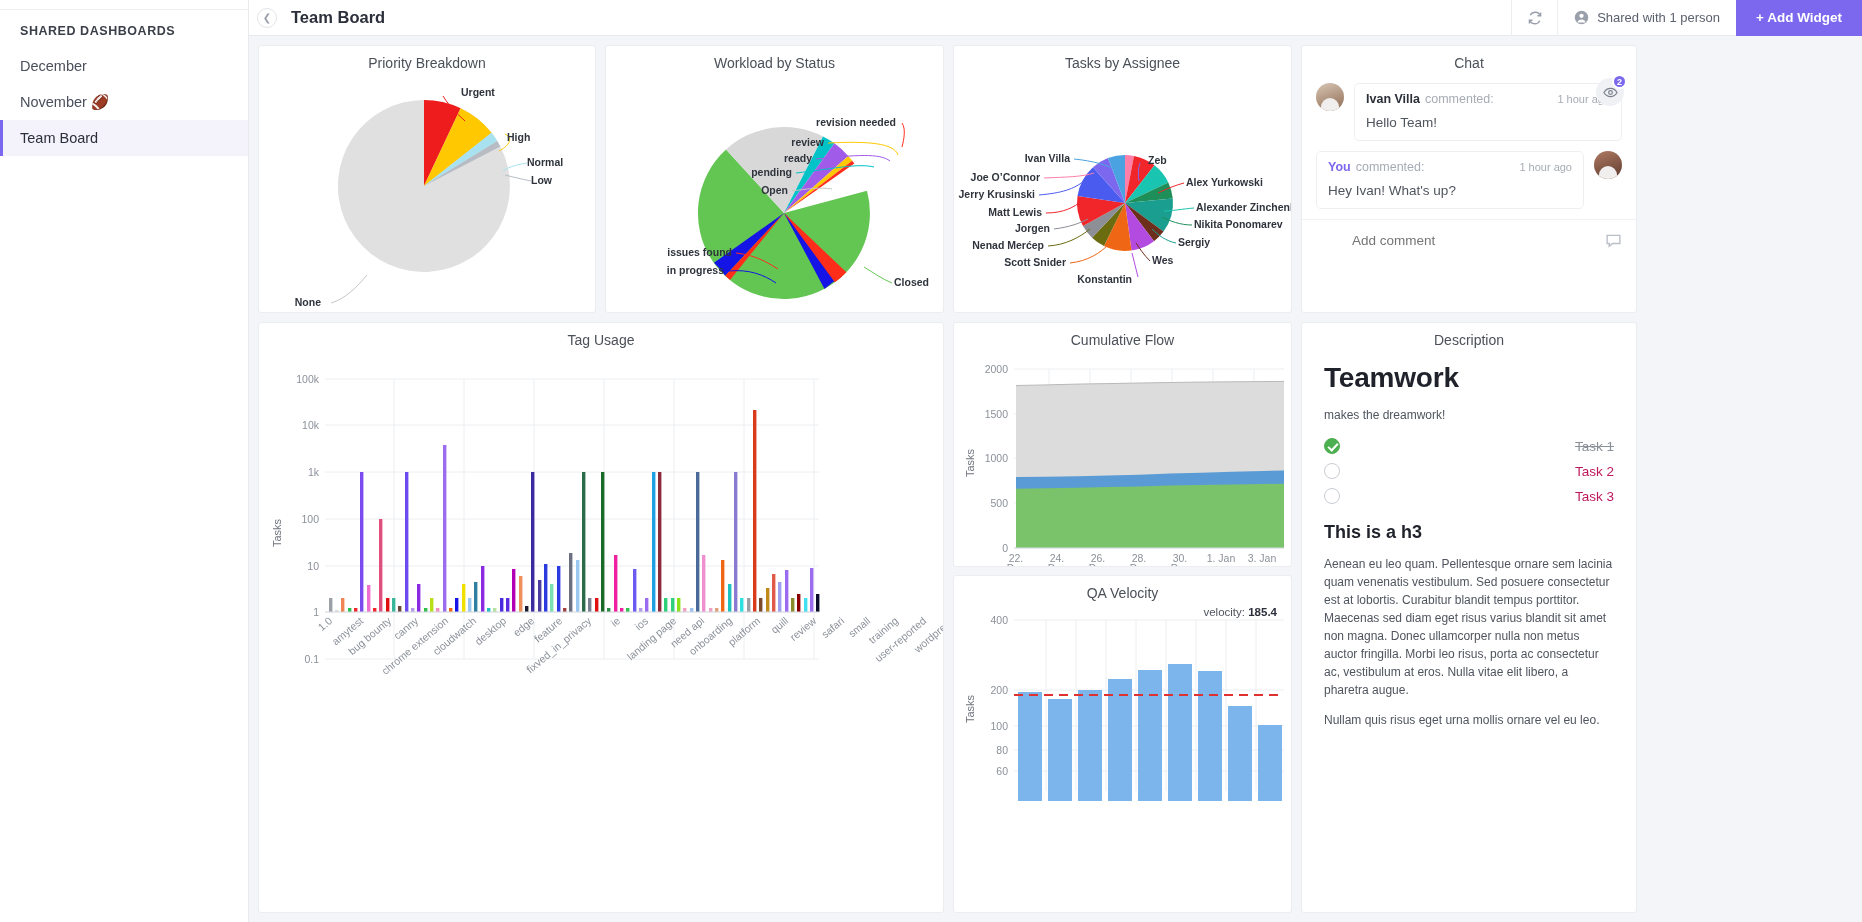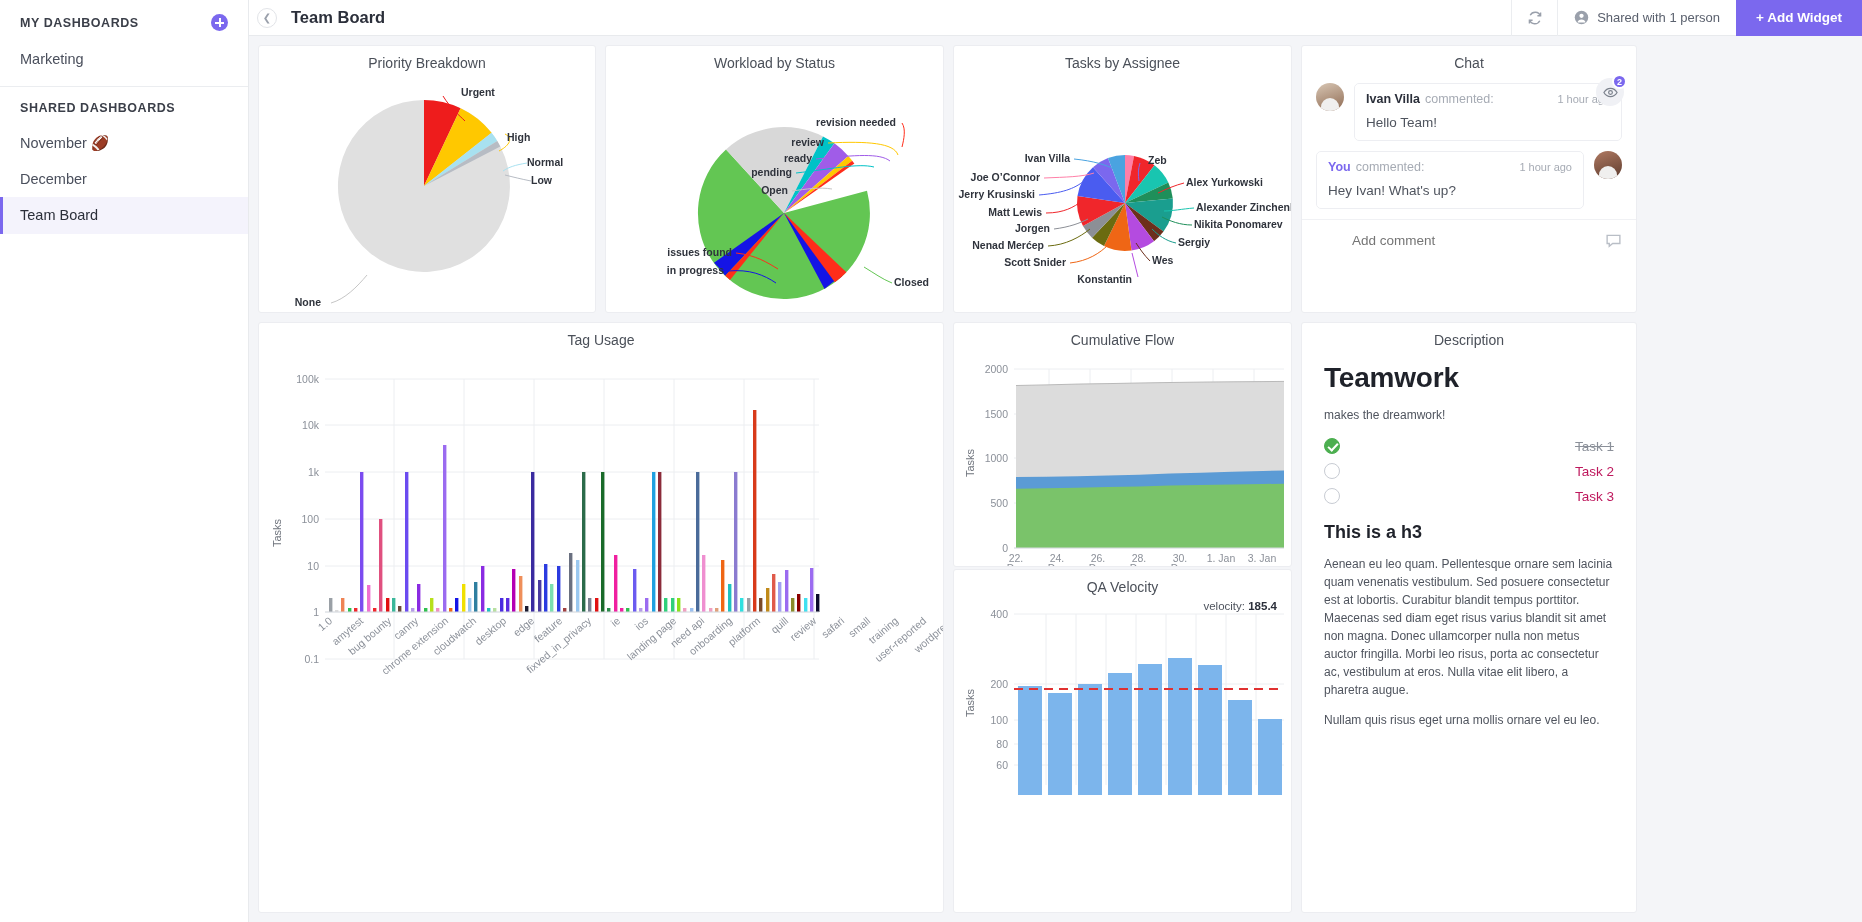--- a/index.html
+++ b/index.html
@@ -91,21 +91,21 @@
     background: #fff; border: 1px solid #ecedf1; border-radius: 3px;
     position: relative; overflow: hidden;
   }
   .card-title {
     text-align: center; font-size: 14px; color: #4b5059;
     padding-top: 9px; font-weight: 400;
   }
 
   
   .col-left-bottom  { grid-column: 1 / span 2; grid-row: 2; display:flex; }
-  .col-mid-bottom   { grid-column: 3; grid-row: 2; display: flex; flex-direction: column; gap: 2px; }
+  .col-mid-bottom   { grid-column: 3; grid-row: 2; display: flex; flex-direction: column; gap: 8px; }
   .col-right-bottom { grid-column: 4; grid-row: 2; display:flex; }
 
   svg { display: block; }
   .plot-label { font-size: 10.5px; fill: #8b9099; font-family: "Liberation Sans", sans-serif; }
   .axis-title { font-size: 11px; fill: #70757e; font-family: "Liberation Sans", sans-serif; }
   .pie-label {
     font-size: 10.5px; font-weight: 700; fill: #2f333c;
     font-family: "Liberation Sans", sans-serif;
   }
   .grid-line { stroke: #eceef1; stroke-width: 1; }
@@ -185,39 +185,30 @@
     font-size: 11.5px; color: #4f545e;
   }
   .velocity-badge b { color: #2b2f3a; text-align: right; }
 </style>
 </head>
 <body>
 
 <div class="app">
 
   <aside class="sidebar">
-    <div class="sb-section">
-      <div class="sb-head">
-        <span class="sb-title">MY DASHBOARDS</span>
-        <span class="plus-icon"></span>
-      </div>
-      <div class="sb-item">
-        <span>Marketing</span>
-      </div>
-    </div>
     <div class="sb-divider"></div>
     <div class="sb-section">
       <div class="sb-head">
         <span class="sb-title">SHARED DASHBOARDS</span>
       </div>
       <div class="sb-item">
+        <span>December</span>
+      </div>
+      <div class="sb-item">
         <span>November 🏈</span>
-      </div>
-      <div class="sb-item">
-        <span>December</span>
       </div>
       <div class="sb-item active">
         <span>Team Board</span>
       </div>
     </div>
   </aside>
 
   <div class="main">
 
     <div class="topbar">

